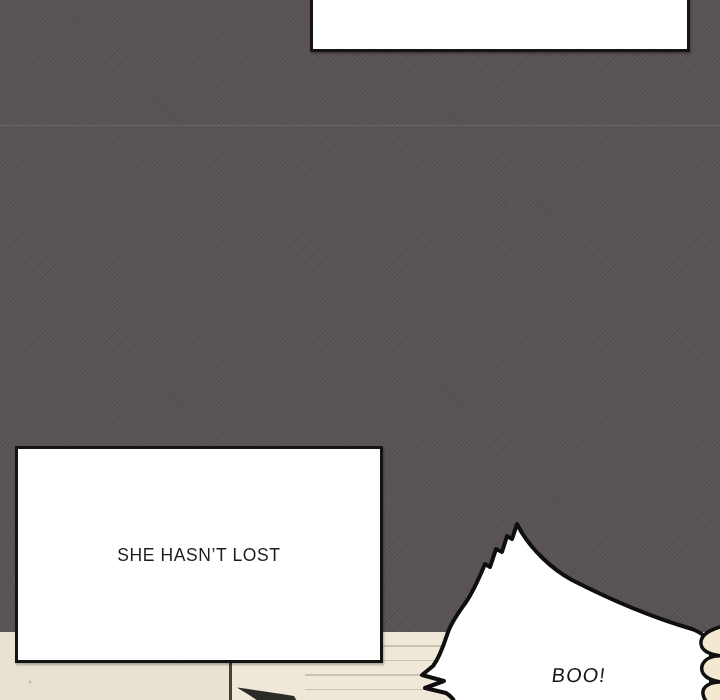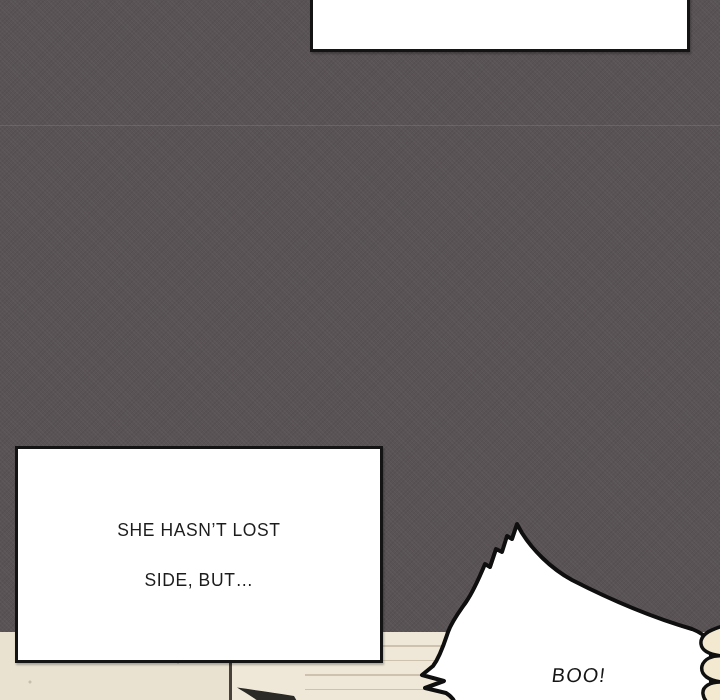--- a/index.html
+++ b/index.html
@@ -73,21 +73,20 @@
   </div>
 
   <div class="gray-panel">
     <div class="panel-seam"></div>
   </div>
 
   <div class="caption-box top-caption"></div>
 
   <div class="caption-box narration-caption">
     <div class="narration-line">SHE HASN’T LOST</div>
-    <div class="narration-line">SIDE, BUT…</div>
   </div>
 
   <svg class="art-overlay" viewBox="0 0 720 700">
 
     <path d="M 237 687.5
              C 254 690 272 692.5 294 696
              L 298 703 L 261 703
              C 252 696.5 243 691 237 687.5 Z" fill="#2b2a27"></path>
 
     <path d="M 517 524

